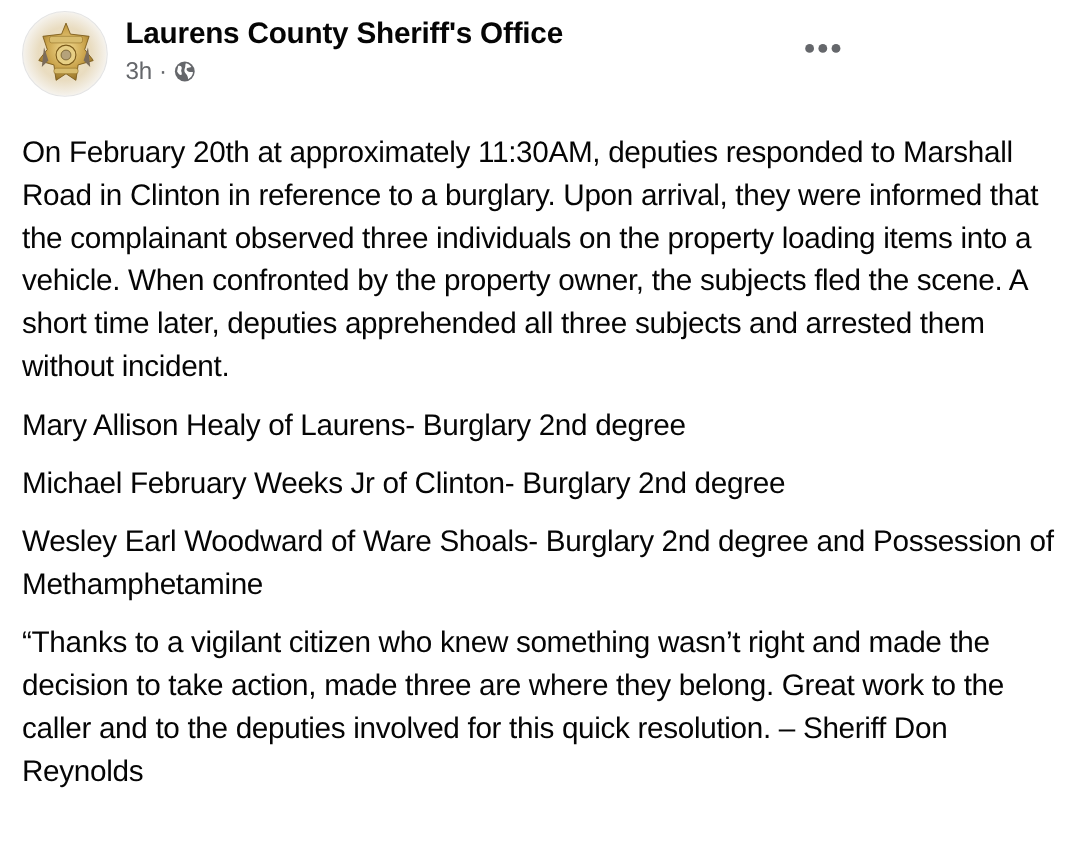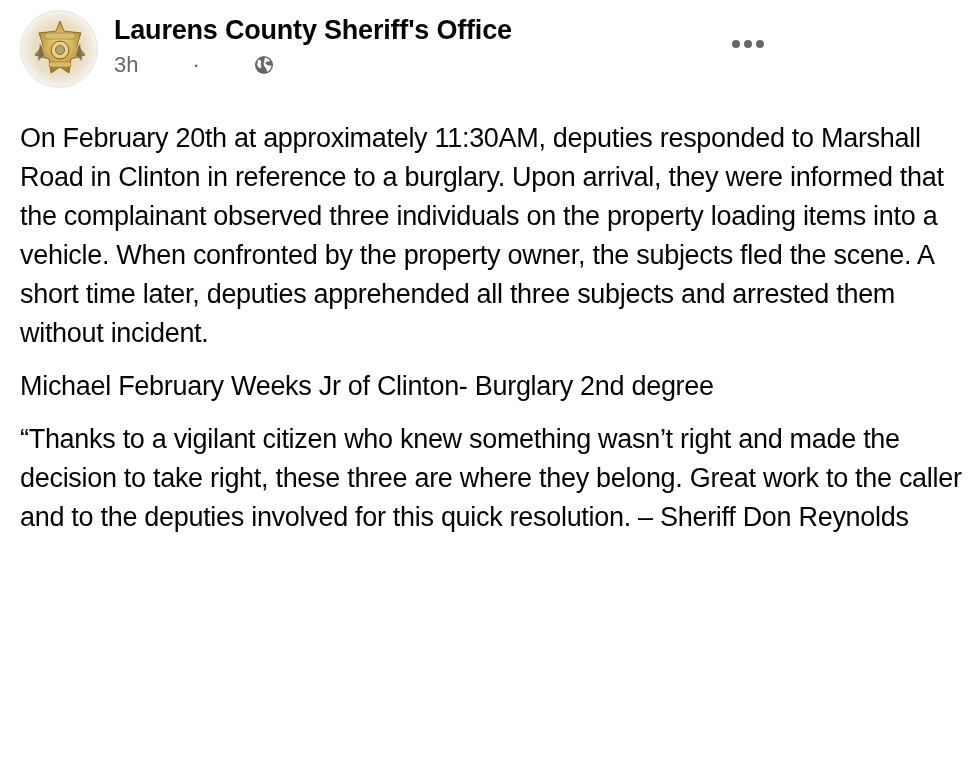--- a/index.html
+++ b/index.html
@@ -3,21 +3,21 @@
   <meta charset="utf-8">
   <style>
     html, body { margin: 0; padding: 0; background: #ffffff; }
     body { width: 980px; height: 781px; overflow: hidden; font-family: "Liberation Sans", "DejaVu Sans", sans-serif; color: #050505; }
     .post { position: relative; width: 804px; height: 781px; }
     .header { position: absolute; left: 20px; top: 10px; display: flex; align-items: flex-start; }
     .avatar { width: 78px; height: 78px; border-radius: 50%; background: radial-gradient(circle at 50% 50%, #f3e6c4 0%, #e9dcc0 45%, #f5f2ec 70%, #ffffff 100%); border: 1px solid #e4e4e4; position: relative; overflow: hidden; box-sizing: border-box; }
     .badge { position: absolute; left: 14px; top: 10px; width: 50px; height: 58px; }
     .meta { margin-left: 16px; margin-top: 4px; }
     .name { font-size: 27px; font-weight: 600; color: #050505; line-height: 32px; letter-spacing: -0.2px; }
-    .sub { display: flex; align-items: center; margin-top: 6px; font-size: 22px; color: #65676b; line-height: 26px; gap: 48px; }
+    .sub { display: flex; align-items: center; margin-top: 6px; font-size: 22px; color: #65676b; line-height: 26px; }
     .sep { margin: 0 6px; }
     .globe { width: 20px; height: 20px; display: inline-block; }
     .more { position: absolute; right: 36px; top: 36px; display: flex; gap: 4px; cursor: pointer; padding: 4px; }
     .dot { width: 8px; height: 8px; border-radius: 50%; background: #65676b; }
     .body { position: absolute; left: 20px; top: 107px; width: 945px; font-size: 27px; line-height: 39px; color: #050505; letter-spacing: -0.3px; }
     .para { margin: 12px 0 14px 0; }
   </style>
 </head>
 <body>
 
@@ -56,16 +56,18 @@
   </div>
 
   <div class="more">
     <span class="dot"></span>
     <span class="dot"></span>
     <span class="dot"></span>
   </div>
 
   <div class="body">
     <p class="para">On February 20th at approximately 11:30AM, deputies responded to Marshall Road in Clinton in reference to a burglary. Upon arrival, they were informed that the complainant observed three individuals on the property loading items into a vehicle. When confronted by the property owner, the subjects fled the scene. A short time later, deputies apprehended all three subjects and arrested them without incident.</p>
+    <p class="para">Mary Allison Healy of Laurens- Burglary 2nd degree</p>
     <p class="para">Michael February Weeks Jr of Clinton- Burglary 2nd degree</p>
-    <p class="para">“Thanks to a vigilant citizen who knew something wasn’t right and made the decision to take right, these three are where they belong. Great work to the caller and to the deputies involved for this quick resolution. – Sheriff Don Reynolds</p>
+    <p class="para">Wesley Earl Woodward of Ware Shoals- Burglary 2nd degree and Possession of Methamphetamine</p>
+    <p class="para">“Thanks to a vigilant citizen who knew something wasn’t right and made the decision to take action, made three are where they belong. Great work to the caller and to the deputies involved for this quick resolution. – Sheriff Don Reynolds</p>
   </div>
 </div>
 
 </body></html>

